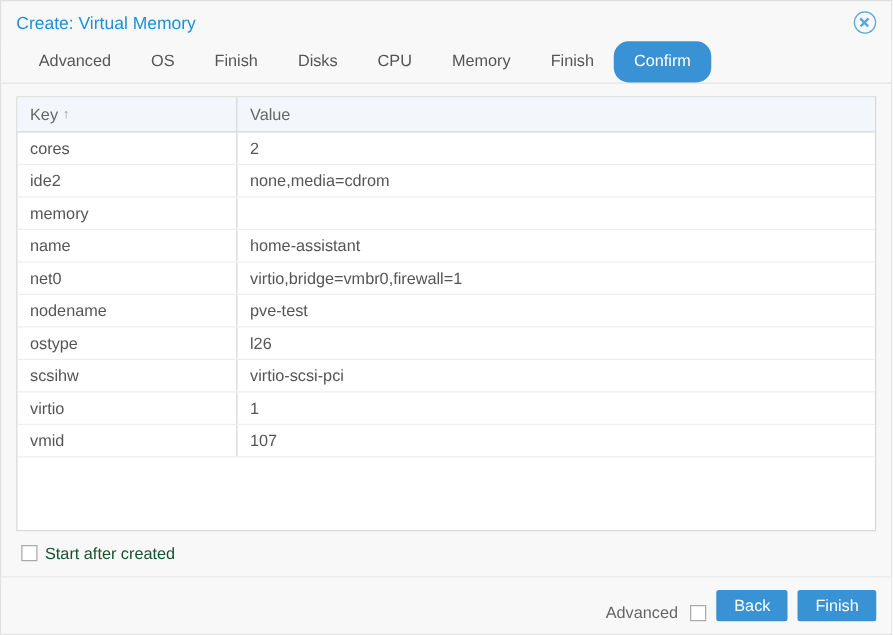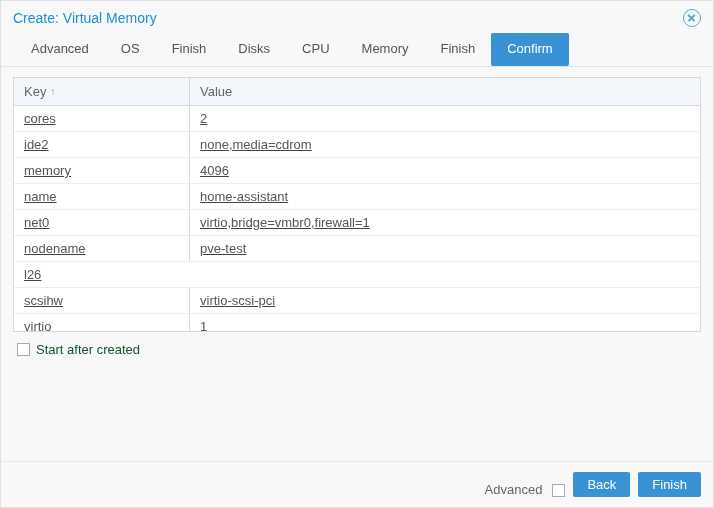--- a/index.html
+++ b/index.html
@@ -54,36 +54,36 @@
   }
   .tab {
     padding: 8px 16px 10px;
     color: #555;
     cursor: pointer;
     font-size: 13px;
   }
   .tab.active {
     background: #3892d4;
     color: #fff;
-    border-radius: 2px;
+    border-radius: 12px;
   }
 
   .body {
     flex: 1;
     padding: 10px 12px 6px 12px;
     display: flex;
     flex-direction: column;
   }
 
   .grid {
     border: 1px solid #d8d8d8;
     background: #fff;
     display: flex;
     flex-direction: column;
-    height: 255px;
+    height: 348px;
   }
   .grid-head {
     display: flex;
     background: #f3f7fb;
     border-bottom: 1px solid #d8d8d8;
   }
   .grid-head .cell {
     padding: 6px 10px;
     color: #666;
     font-size: 13px;
@@ -97,21 +97,20 @@
     font-size: 10px;
     color: #888;
   }
   .grid-body {
     flex: 1;
     overflow: hidden;
   }
   .row {
     display: flex;
     border-bottom: 1px solid #eee;
-    text-decoration: underline;
   }
   .row .cell {
     padding: 5px 10px;
     color: #555;
     font-size: 13px;
   }
 
   .start-after {
     display: flex;
     align-items: center;
@@ -183,44 +182,48 @@
         <div class="row">
           <div class="cell col-key">cores</div>
           <div class="cell col-val">2</div>
         </div>
         <div class="row">
           <div class="cell col-key">ide2</div>
           <div class="cell col-val">none,media=cdrom</div>
         </div>
         <div class="row">
           <div class="cell col-key">memory</div>
-          <div class="cell col-val">4096</div>
         </div>
         <div class="row">
           <div class="cell col-key">name</div>
           <div class="cell col-val">home-assistant</div>
         </div>
         <div class="row">
           <div class="cell col-key">net0</div>
           <div class="cell col-val">virtio,bridge=vmbr0,firewall=1</div>
         </div>
         <div class="row">
           <div class="cell col-key">nodename</div>
           <div class="cell col-val">pve-test</div>
         </div>
         <div class="row">
+          <div class="cell col-key">ostype</div>
           <div class="cell col-val">l26</div>
         </div>
         <div class="row">
           <div class="cell col-key">scsihw</div>
           <div class="cell col-val">virtio-scsi-pci</div>
         </div>
         <div class="row">
           <div class="cell col-key">virtio</div>
           <div class="cell col-val">1</div>
+        </div>
+        <div class="row">
+          <div class="cell col-key">vmid</div>
+          <div class="cell col-val">107</div>
         </div>
       </div>
     </div>
 
     <div class="start-after">
       <span class="checkbox"></span>
       <span>Start after created</span>
     </div>
 
   </div>

